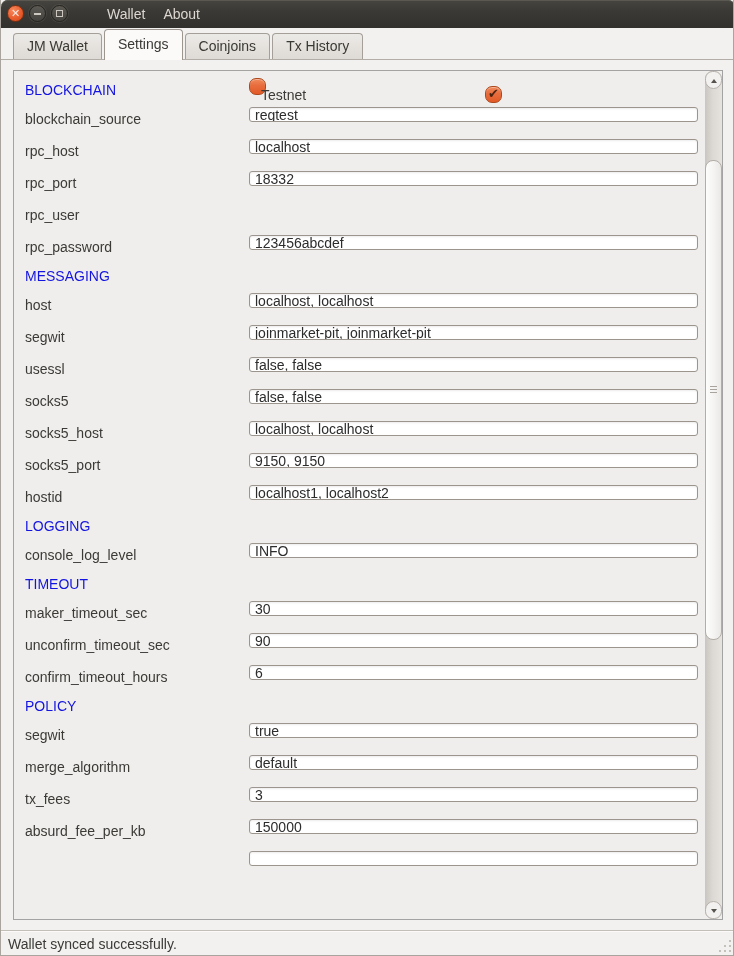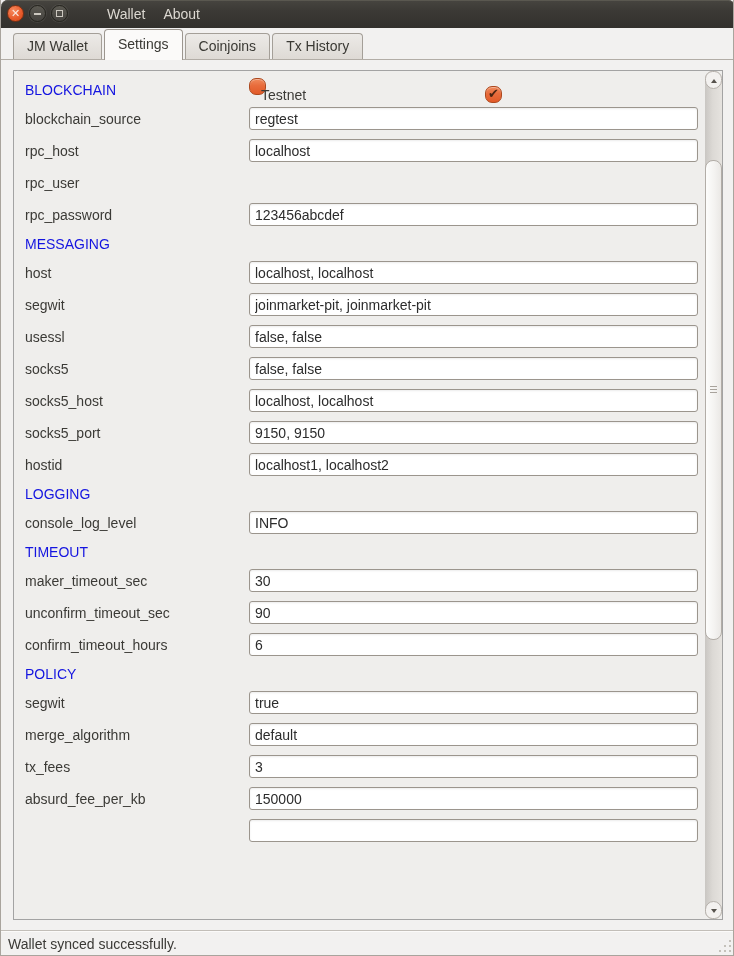--- a/index.html
+++ b/index.html
@@ -50,21 +50,21 @@
   .panel{
     position:absolute;left:12px;top:10px;width:710px;height:850px;
     background:#efeeec;border:1px solid #a3a3a3;overflow:hidden;
   }
   .rows{position:absolute;left:0;top:0;width:691px;padding-top:6px;}
   .row{position:relative;height:32px;}
   .row.section{height:26px;}
   .section-label{position:absolute;left:11px;top:50%;transform:translateY(-50%);color:#1414e0;}
   .field-label{position:absolute;left:11px;top:8px;color:#3b3a36;}
   .field-input{
-    position:absolute;left:235px;top:4px;width:449px;height:23px;
+    position:absolute;left:235px;top:4px;width:449px;height:15px;
     border:1px solid #9b958d;border-radius:3px;background:#ffffff;
     box-shadow:inset 0 1px 2px rgba(0,0,0,.08);
     font-family:inherit;font-size:14px;color:#2c2c2c;padding:0 5px;outline:none;
   }
   .checkbox{
     position:absolute;left:235px;top:7px;width:17px;height:17px;border-radius:7px;
     background:linear-gradient(180deg,#f08a5c 0%,#e86c3c 45%,#e25a28 100%);
     border:1px solid #ad491f;box-shadow:inset 0 1px 0 rgba(255,255,255,.35);
   }
   .checkmark{position:absolute;left:2px;top:-1px;font-size:13px;font-weight:bold;color:#4c2512;}
@@ -146,20 +146,24 @@
             <span class="field-label">Testnet</span>
             <div class="checkbox checked">
               <span class="checkmark">✔</span>
             </div>
           </div>
           <div class="row field">
             <span class="field-label">rpc_host</span>
             <input class="field-input" type="text" value="localhost" style="">
           </div>
           <div class="row field">
+            <span class="field-label">rpc_port</span>
+            <input class="field-input" type="text" value="18332" style="">
+          </div>
+          <div class="row field">
             <span class="field-label">rpc_user</span>
           </div>
           <div class="row field">
             <span class="field-label">rpc_password</span>
             <input class="field-input" type="text" value="123456abcdef" style="">
           </div>
           <div class="row section">
             <span class="section-label">MESSAGING</span>
           </div>
           <div class="row field">

